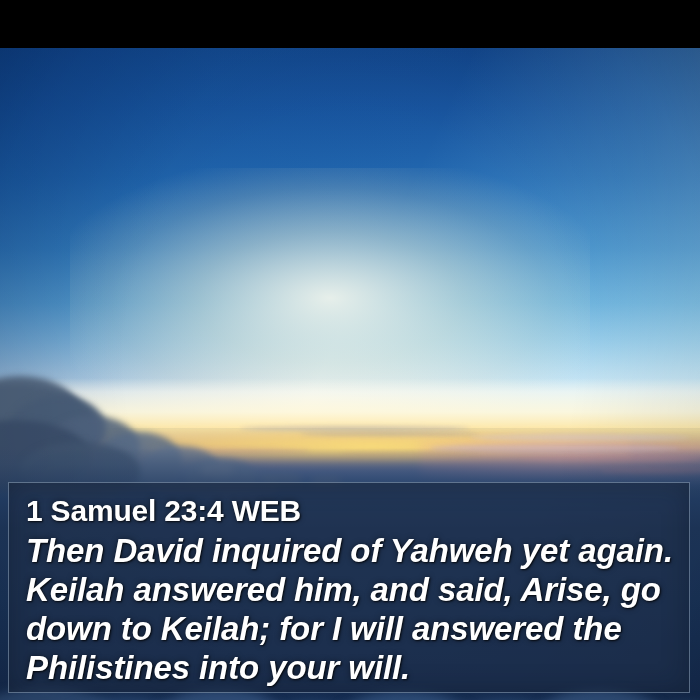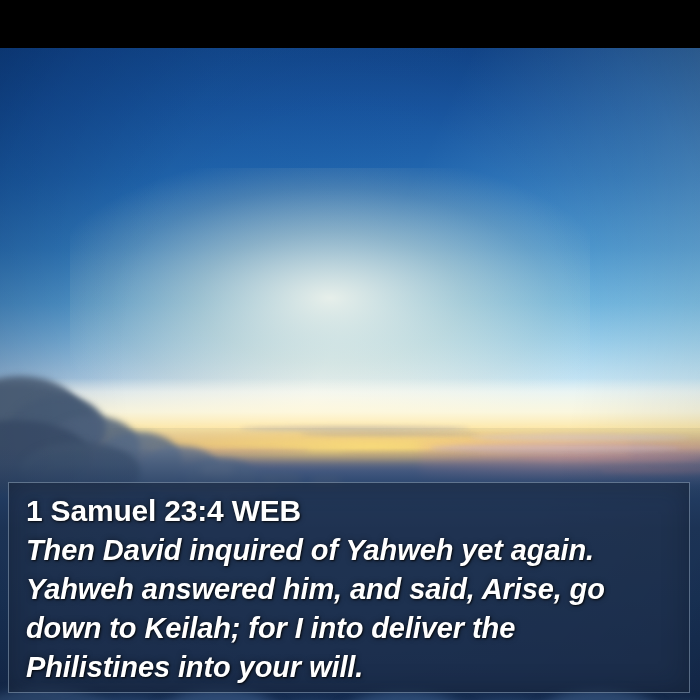--- a/index.html
+++ b/index.html
@@ -173,21 +173,21 @@
     letter-spacing: -0.2px;
     text-shadow: 1px 1px 2px rgba(0,0,0,0.75),
                  0 0 6px rgba(0,0,0,0.45);
     white-space: nowrap;
   }
 
   .verse-body {
     font-family: "Liberation Sans", sans-serif;
     font-weight: bold;
     font-style: italic;
-    font-size: 29px;
+    font-size: 33px;
     line-height: 39px;
     color: #ffffff;
     letter-spacing: -0.1px;
     text-shadow: 1px 1px 2px rgba(0,0,0,0.78),
                  0 0 6px rgba(0,0,0,0.45);
     margin-top: 1px;
   }
   .verse-body .vline { display: block; white-space: nowrap; }
 </style>
 </head>
@@ -243,20 +243,20 @@
   <div class="bump" style="left:560px;top:674px;width:130px;height:46px;background:rgba(58,94,140,0.52);filter:blur(6px);"></div>
 
   <div class="vignette"></div>
 
   <div class="verse-panel">
 
     <div class="verse-ref">1 Samuel 23:4 WEB</div>
 
     <div class="verse-body">
       <span class="vline">Then David inquired of Yahweh yet again.</span>
-      <span class="vline">Yahweh answered him, and said, Arise, go</span>
-      <span class="vline">down to Keilah; for I into deliver the</span>
+      <span class="vline">Keilah answered him, and said, Arise, go</span>
+      <span class="vline">down to Keilah; for I will answered the</span>
       <span class="vline">Philistines into your will.</span>
     </div>
 
   </div>
 
 </div>
 
 </body></html>

